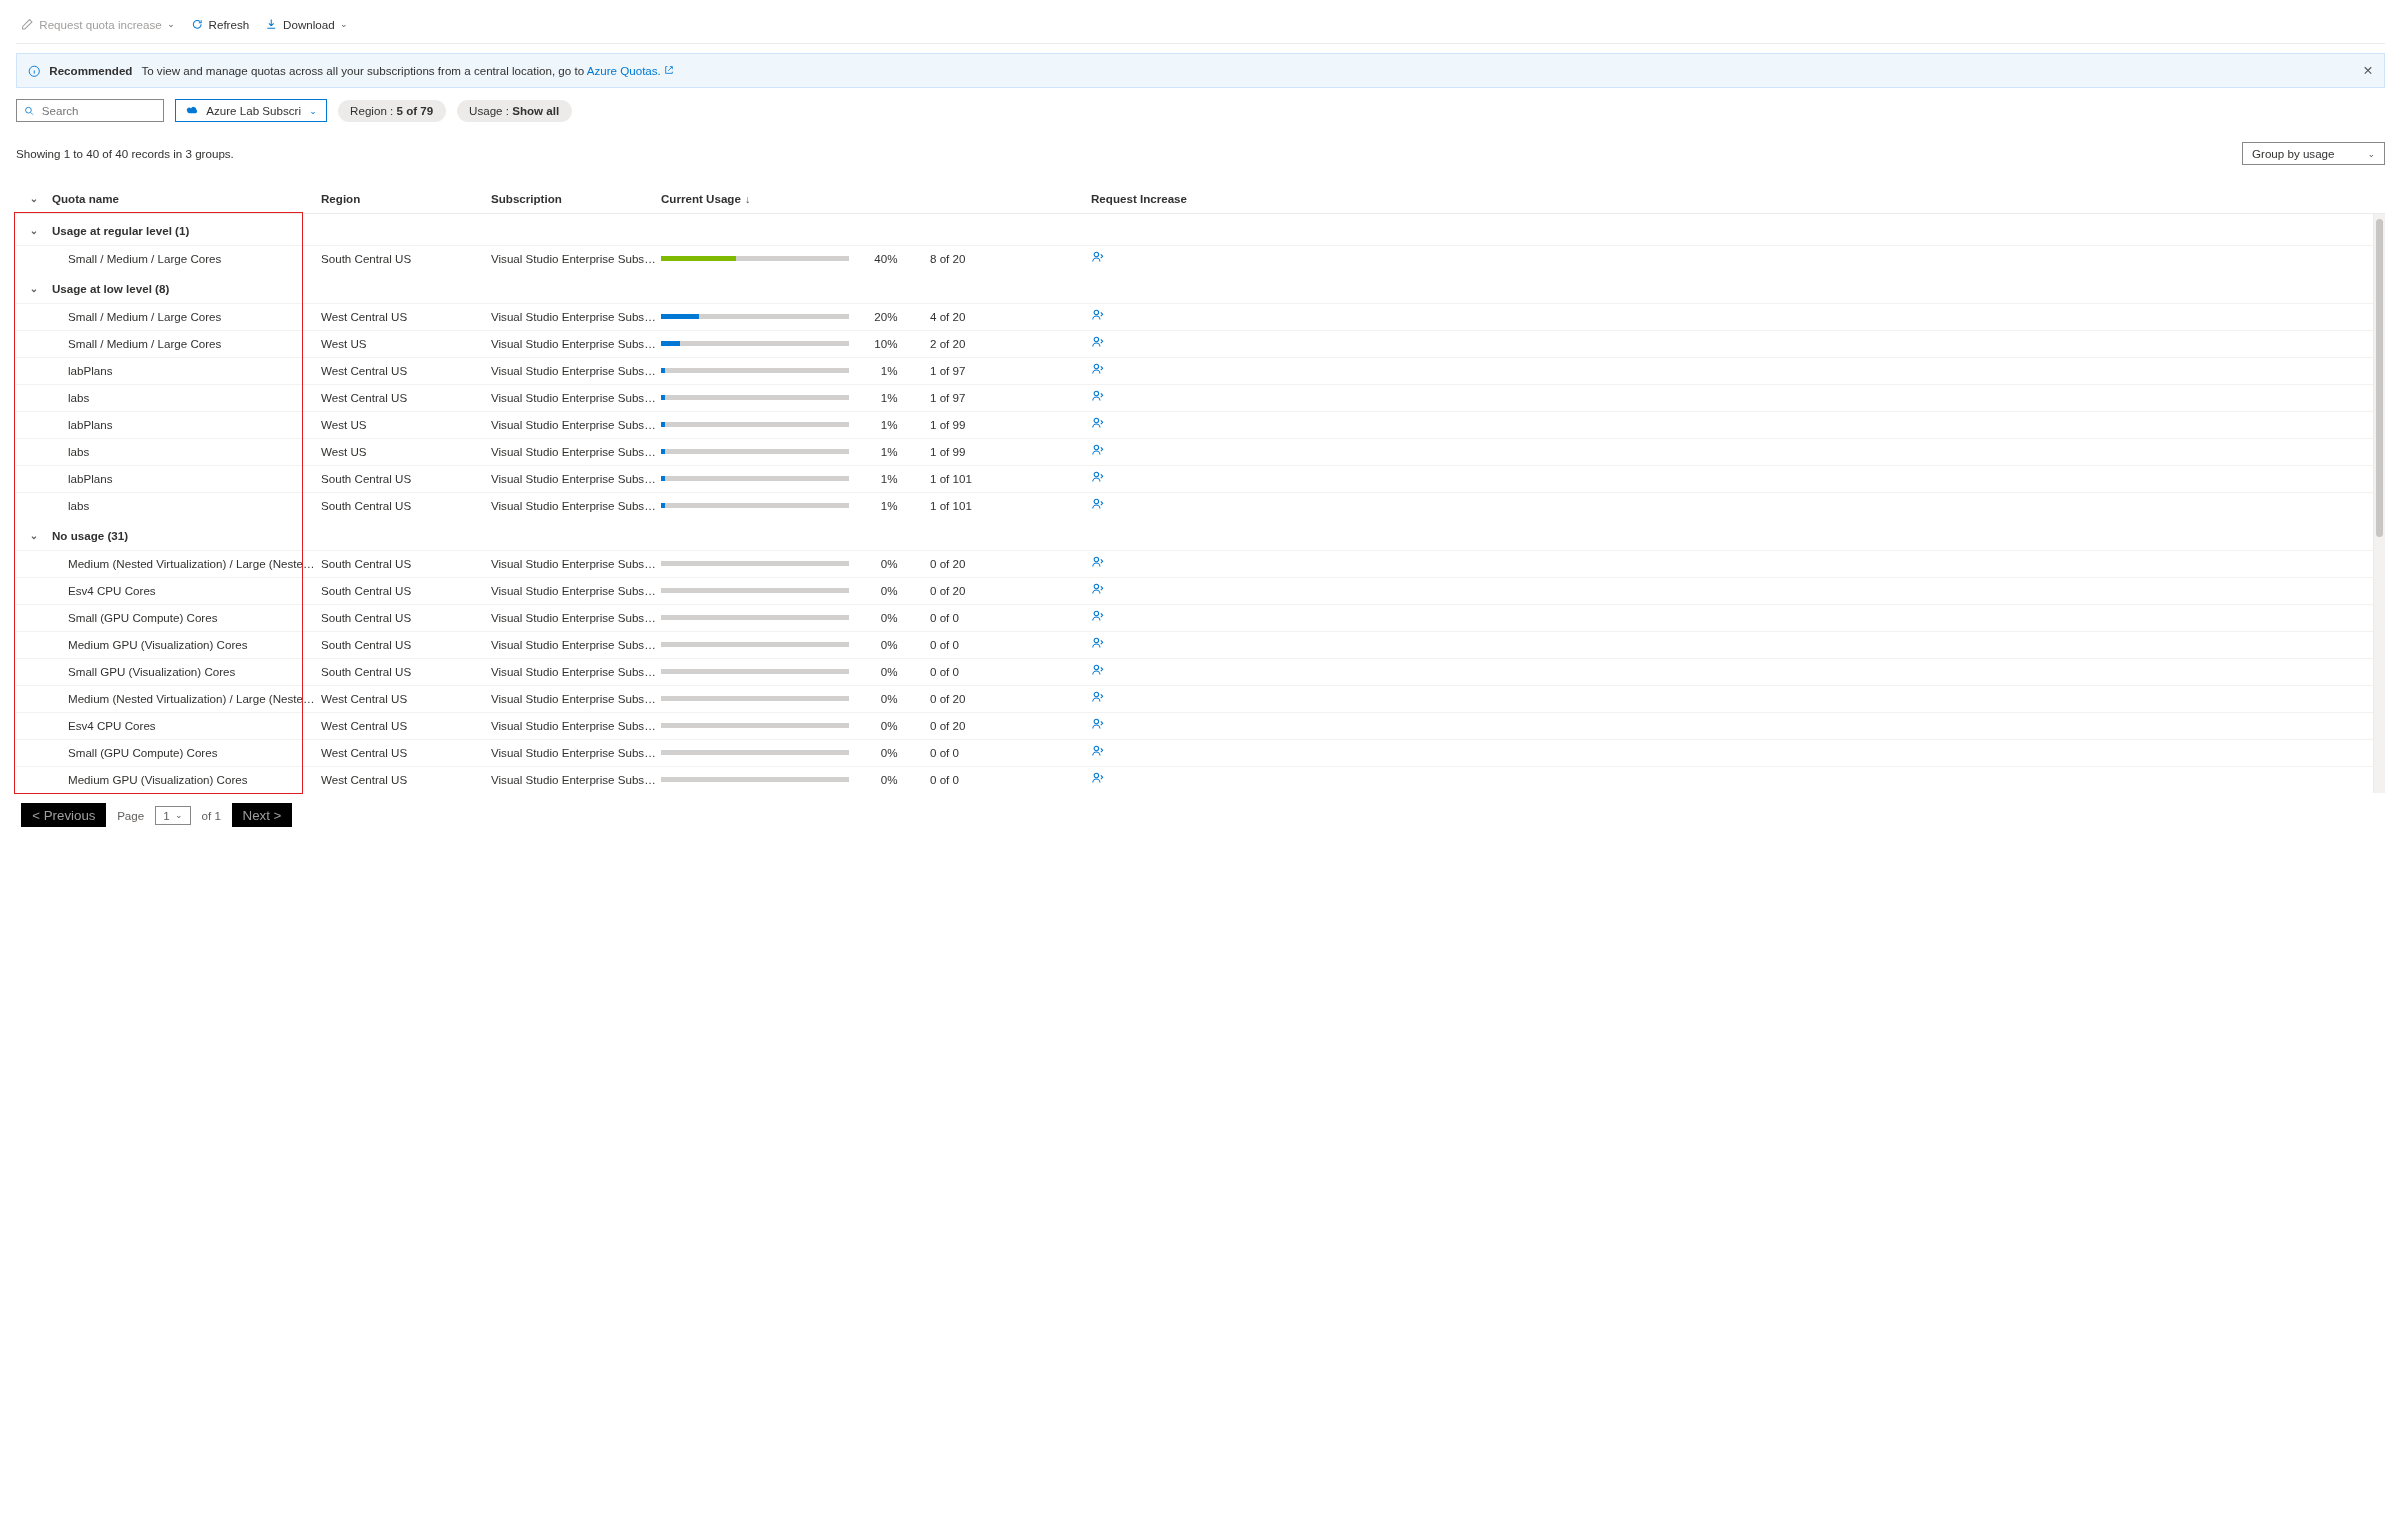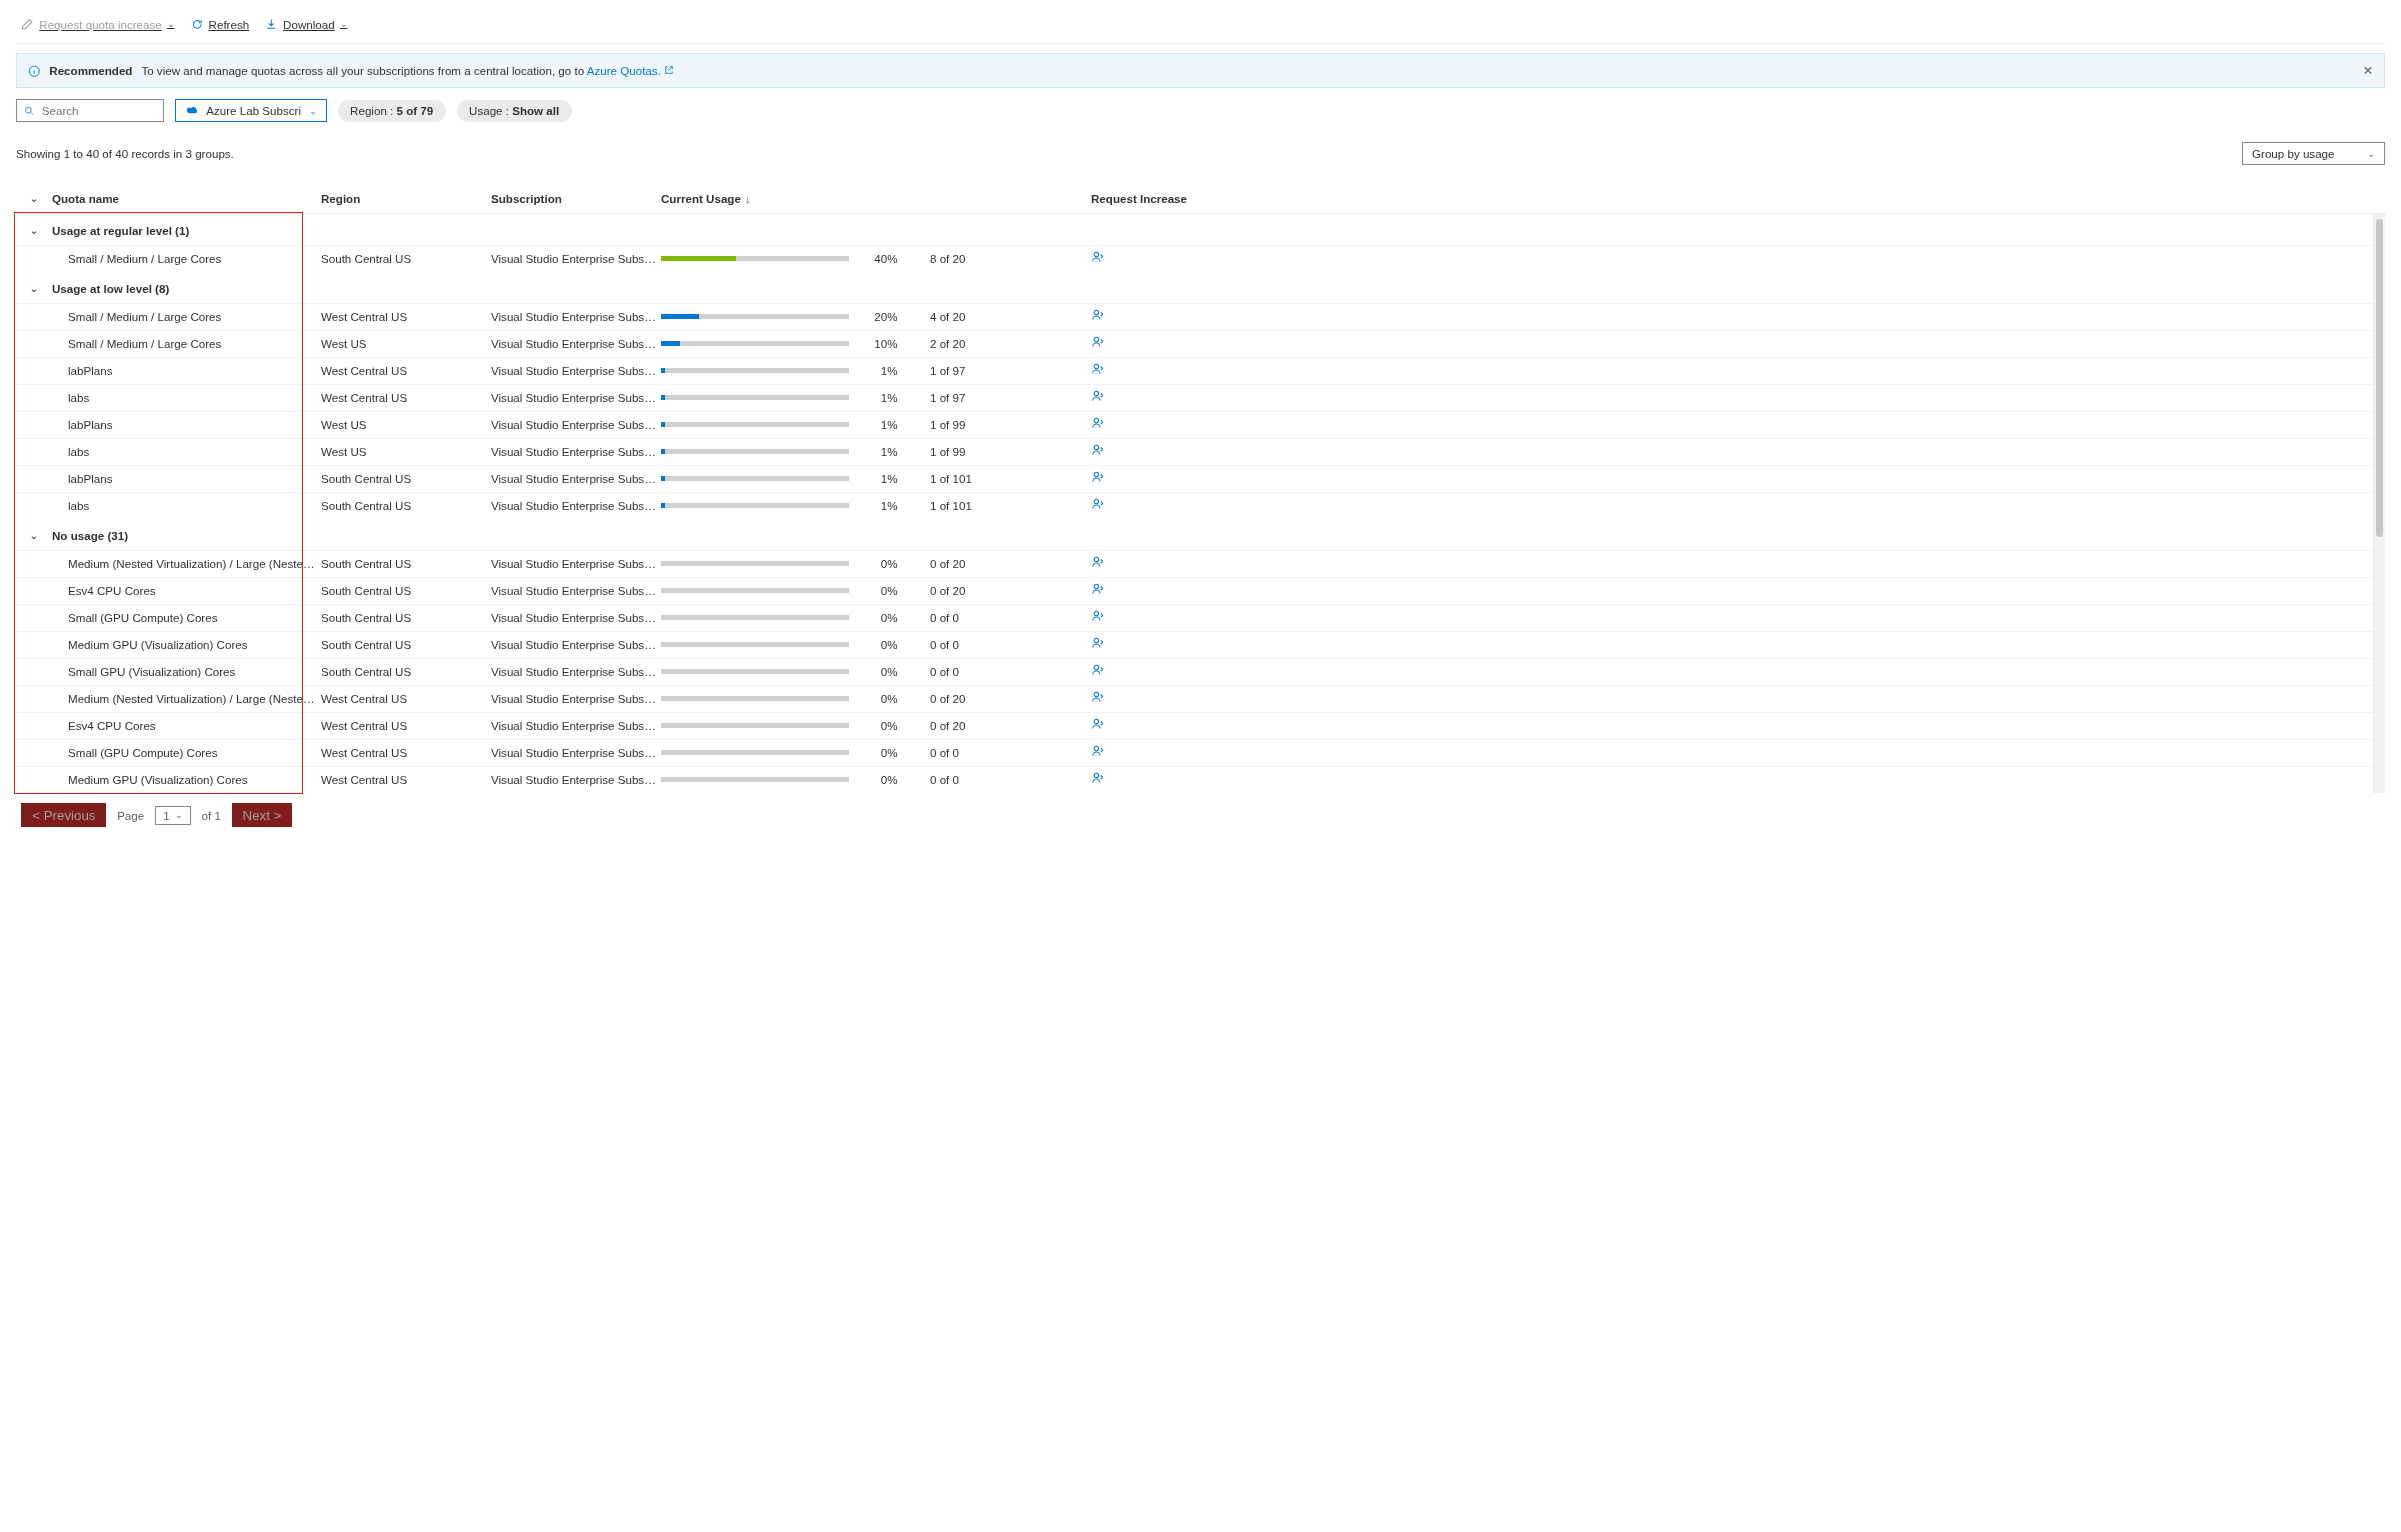--- a/index.html
+++ b/index.html
@@ -12,21 +12,20 @@
   }
   .page { padding: 10.8px 16px 0 16px; }
 
   
   .toolbar {
     display: flex;
     align-items: flex-end;
     gap: 16px;
     padding: 7.2px 0 12.5px 5.4px;
     border-bottom: 0.9px solid #edebe9;
-    text-decoration: underline;
   }
   .tb-item { display: flex; align-items: center; gap: 5.4px; color: #605e5c; cursor: pointer; }
   .tb-item.disabled { color: #a19f9d; }
   .tb-item svg, .tb-item .glyph { flex: 0 0 auto; }
   .chev-down { font-size: 9px; color: #605e5c; }
 
   
   .banner {
     display: flex;
     align-items: center;
@@ -136,21 +135,21 @@
     top: -1.8px; left: -1.8px; width: 289px;
   }
 
   
   .pagination {
     display: flex; align-items: center; gap: 10.8px;
     margin-top: 7.2px; padding: 3.6px 0 12.5px 5.4px;
     color: #605e5c;
   }
   .page-btn {
-    background: #7f1d1d; padding: 4.5px 10.8px; border: none;
+    background: #000000; padding: 4.5px 10.8px; border: none;
     color: #a19f9d; cursor: default;
   }
   .page-dd {
     border: 0.9px solid #8a8886; padding: 1.8px 7.2px;
     display: inline-flex; align-items: center; gap: 5.4px;
   }
 </style>
 </head>
 <body>
 

